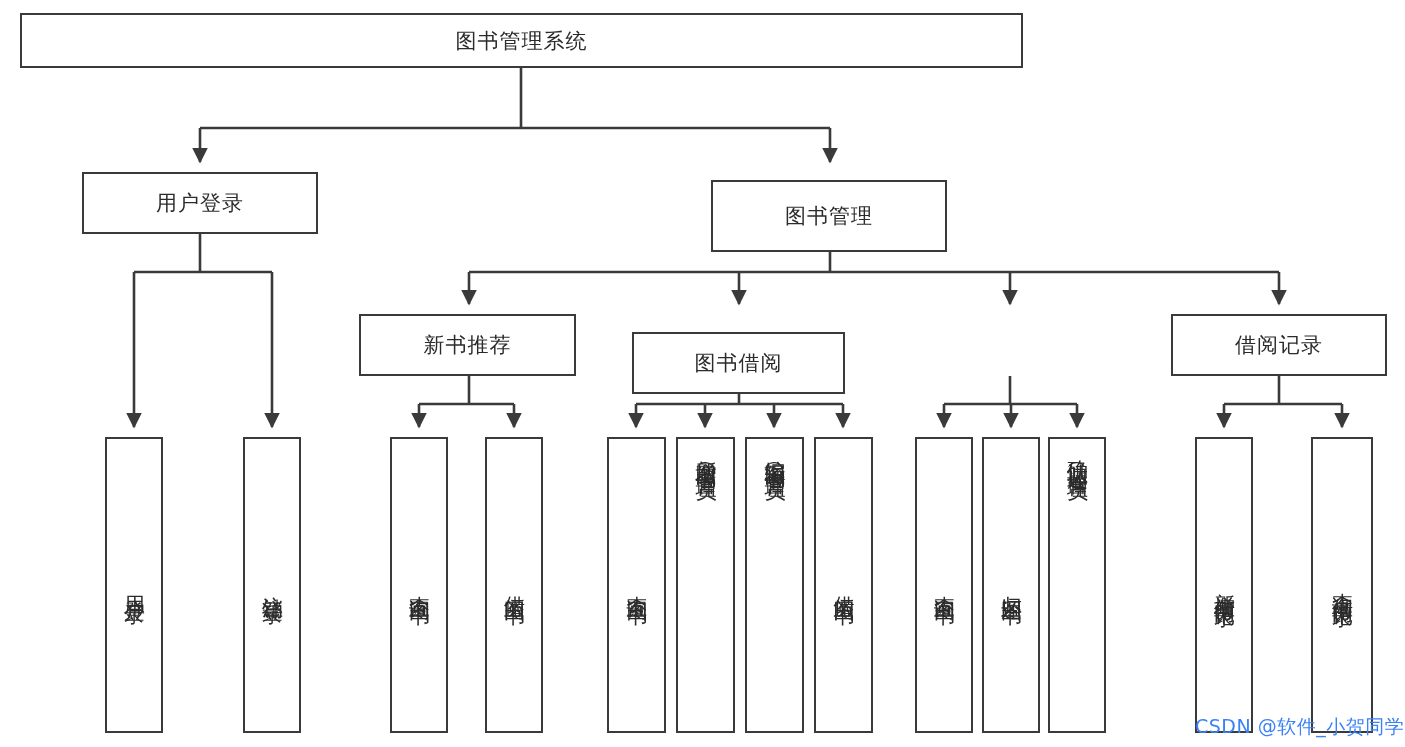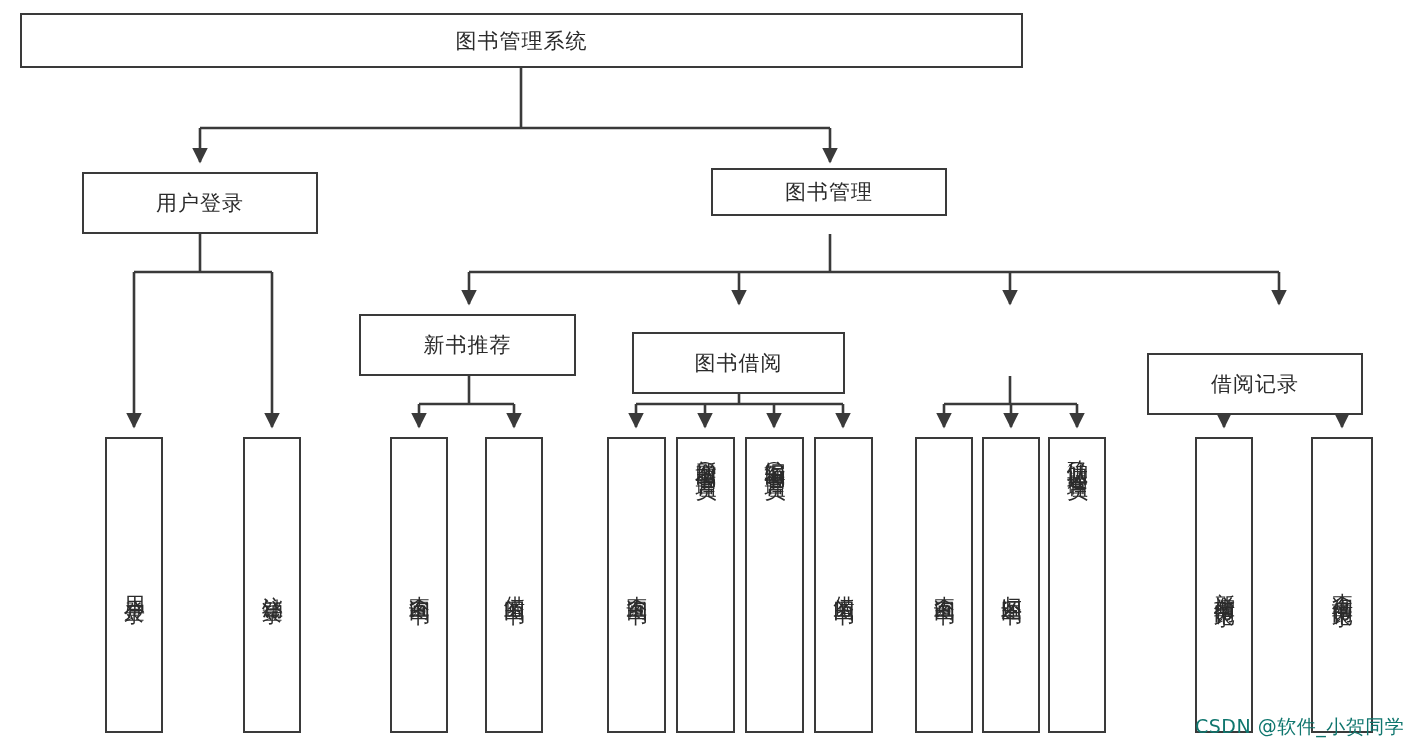--- a/index.html
+++ b/index.html
@@ -50,21 +50,21 @@
   svg#wires {
     position: absolute;
     left: 0;
     top: 0;
     width: 1405px;
     height: 747px;
     pointer-events: none;
   }
   .wm {
     position: absolute;
-    color: #0f766e;
+    color: #3b82f6;
     font-size: 19px;
     white-space: nowrap;
     letter-spacing: 0.5px;
   }
 </style>
 </head>
 <body>
 
 <div id="canvas">
 
@@ -120,25 +120,25 @@
       <path d="M 1279 376 L 1279 404"></path>
       <path d="M 1224 404 L 1342 404"></path>
       <path d="M 1224 404 L 1224 427" marker-end="url(#arrow)"></path>
       <path d="M 1342 404 L 1342 427" marker-end="url(#arrow)"></path>
     </g>
   </svg>
 
   <div class="node h" style="left: 20px; top: 13px; width: 1003px; height: 55px;">图书管理系统</div>
 
   <div class="node h" style="left: 82px; top: 172px; width: 236px; height: 62px;">用户登录</div>
-  <div class="node h" style="left: 711px; top: 168px; width: 236px; height: 48px;">图书管理</div>
+  <div class="node h" style="left: 711px; top: 180px; width: 236px; height: 72px;">图书管理</div>
 
   <div class="node h" style="left: 359px; top: 314px; width: 217px; height: 62px;">新书推荐</div>
   <div class="node h" style="left: 632px; top: 332px; width: 213px; height: 62px;">图书借阅</div>
-  <div class="node h" style="left: 1147px; top: 314px; width: 216px; height: 62px; margin-top: 39px;">借阅记录</div>
+  <div class="node h" style="left: 1171px; top: 314px; width: 216px; height: 62px;">借阅记录</div>
 
   <div class="node v" style="left: 105px; top: 437px; width: 58px; height: 296px;">
       <span class="vtext">用户登录</span>
     </div>
   <div class="node v" style="left: 243px; top: 437px; width: 58px; height: 296px;">
       <span class="vtext">注销登录</span>
     </div>
   <div class="node v" style="left: 390px; top: 437px; width: 58px; height: 296px;">
       <span class="vtext">查询图书</span>
     </div>

